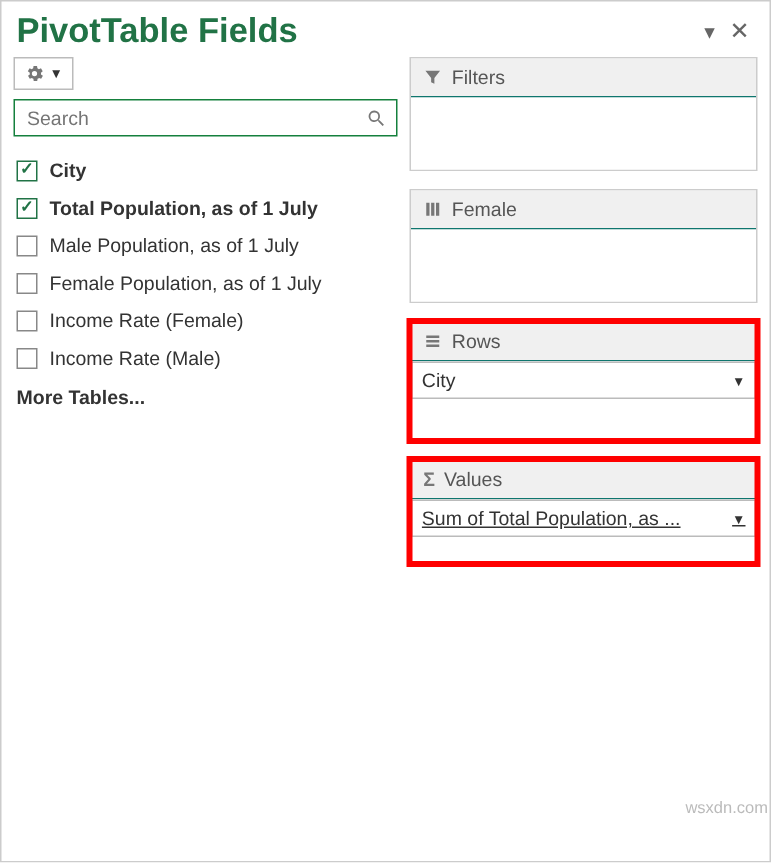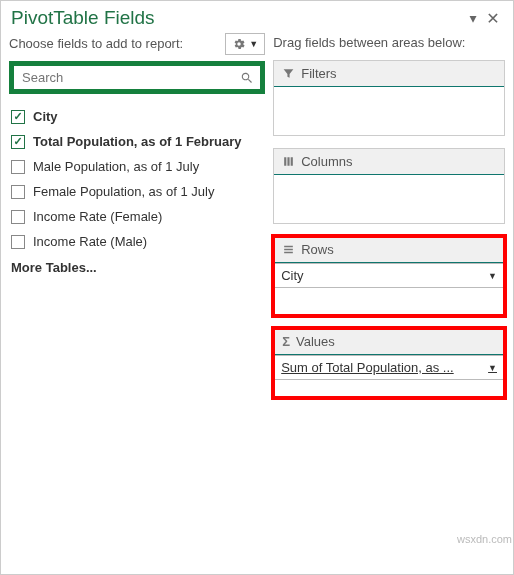--- a/index.html
+++ b/index.html
@@ -21,24 +21,24 @@
       flex-direction: column;
       height: 100%;
       border: 1px solid #ccc;
     }
     .hdr {
       display: flex;
       align-items: center;
       padding: 6px 10px 0 10px;
     }
     .title {
-      font-size: 19px;
+      font-size: 23px;
       color: #217346;
       flex: 1;
-      font-weight: 400;
+      font-weight: 700;
     }
     .hdr-ico {
       width: 20px;
       text-align: center;
       color: #666;
       font-size: 14px;
       cursor: pointer;
     }
     .body {
       display: flex;
@@ -68,21 +68,21 @@
     .gear-btn {
       border: 1px solid #bbb;
       background: #fff;
       padding: 3px 6px;
       display: flex;
       align-items: center;
       gap: 3px;
       cursor: pointer;
     }
     .search-wrap {
-      border: 5px solid #15803d;
+      border: 1px solid #15803d;
       display: flex;
       align-items: center;
       padding: 3px 6px;
       margin-bottom: 10px;
     }
     .search-input {
       flex: 1;
       border: none;
       outline: none;
       font-size: 13px;
@@ -191,21 +191,20 @@
   <div class="hdr">
     <div class="title">PivotTable Fields</div>
     <div class="hdr-ico">▾</div>
     <div class="hdr-ico" style="font-size:16px;">✕</div>
   </div>
 
   <div class="body">
 
     <div class="left">
       <div class="choose-row">
-        <div class="choose-label">Choose fields to add to report:</div>
         <div class="gear-btn">
           <span>
             <svg width="14" height="14" viewBox="0 0 24 24">
                 <path class="ico-g" d="M19.4 13a7.5 7.5 0 000-2l2-1.6-2-3.4-2.4 1a7.4 7.4 0 00-1.7-1l-.4-2.6h-4l-.4 2.6a7.4 7.4 0 00-1.7 1l-2.4-1-2 3.4L6.6 11a7.5 7.5 0 000 2l-2 1.6 2 3.4 2.4-1a7.4 7.4 0 001.7 1l.4 2.6h4l.4-2.6a7.4 7.4 0 001.7-1l2.4 1 2-3.4zM12 15a3 3 0 110-6 3 3 0 010 6z"></path>
               </svg>
           </span>
           <span class="tri">▼</span>
         </div>
       </div>
 
@@ -218,21 +217,21 @@
         </span>
       </div>
 
       <div class="field-list">
         <div class="field-item">
           <div class="chk checked">✓</div>
           <span class="f-label bold">City</span>
         </div>
         <div class="field-item">
           <div class="chk checked">✓</div>
-          <span class="f-label bold">Total Population, as of 1 February</span>
+          <span class="f-label bold">Total Population, as of 1 July</span>
         </div>
         <div class="field-item">
           <div class="chk"></div>
           <span class="f-label">Male Population, as of 1 July</span>
         </div>
         <div class="field-item">
           <div class="chk"></div>
           <span class="f-label">Female Population, as of 1 July</span>
         </div>
         <div class="field-item">
@@ -241,42 +240,41 @@
         </div>
         <div class="field-item">
           <div class="chk"></div>
           <span class="f-label">Income Rate (Male)</span>
         </div>
         <div class="more-tables">More Tables...</div>
       </div>
     </div>
 
     <div class="right">
-      <div class="drag-label">Drag fields between areas below:</div>
 
       <div class="area area-filters">
         <div class="area-hdr">
           <span>
             <svg width="13" height="13" viewBox="0 0 24 24">
                 <path class="ico-g" d="M3 4h18l-7 9v7l-4-2v-5z"></path>
               </svg>
           </span>
           <span>Filters</span>
         </div>
         <div class="area-body"></div>
       </div>
 
       <div class="area area-columns">
         <div class="area-hdr">
           <span>
             <svg width="13" height="13" viewBox="0 0 24 24">
                 <path class="ico-g" d="M4 4h4v16H4zM10 4h4v16h-4zM16 4h4v16h-4z"></path>
               </svg>
           </span>
-          <span>Columns</span>
+          <span>Female</span>
         </div>
         <div class="area-body"></div>
       </div>
 
       <div class="area area-rows hl-red">
         <div class="area-hdr">
           <span>
             <svg width="13" height="13" viewBox="0 0 24 24">
                 <path class="ico-g" d="M4 5h16v3H4zM4 10.5h16v3H4zM4 16h16v3H4z"></path>
               </svg>

